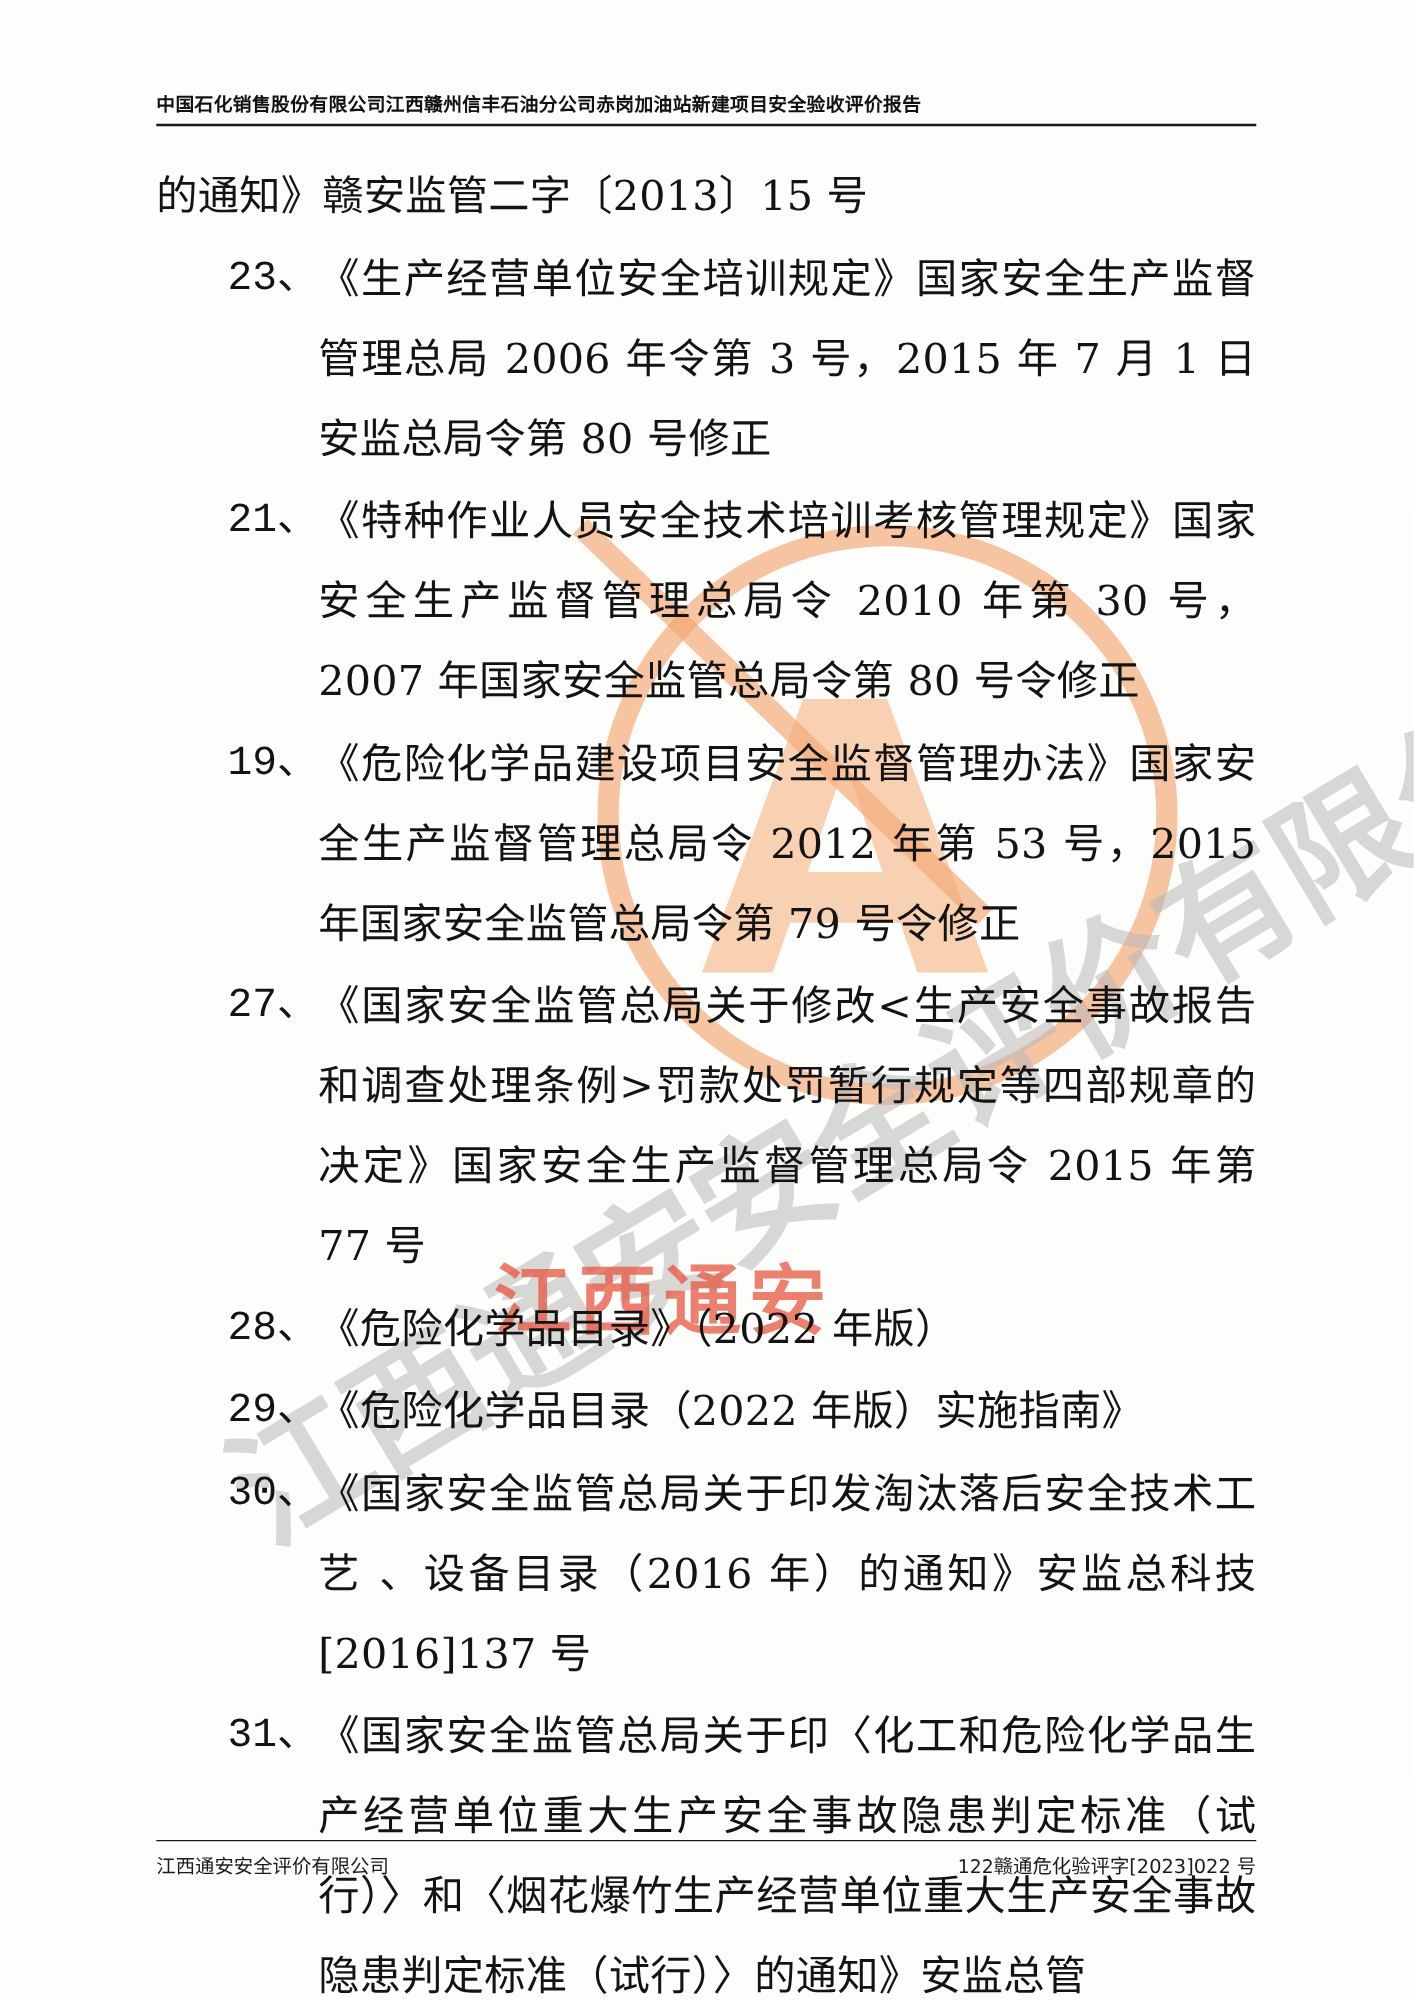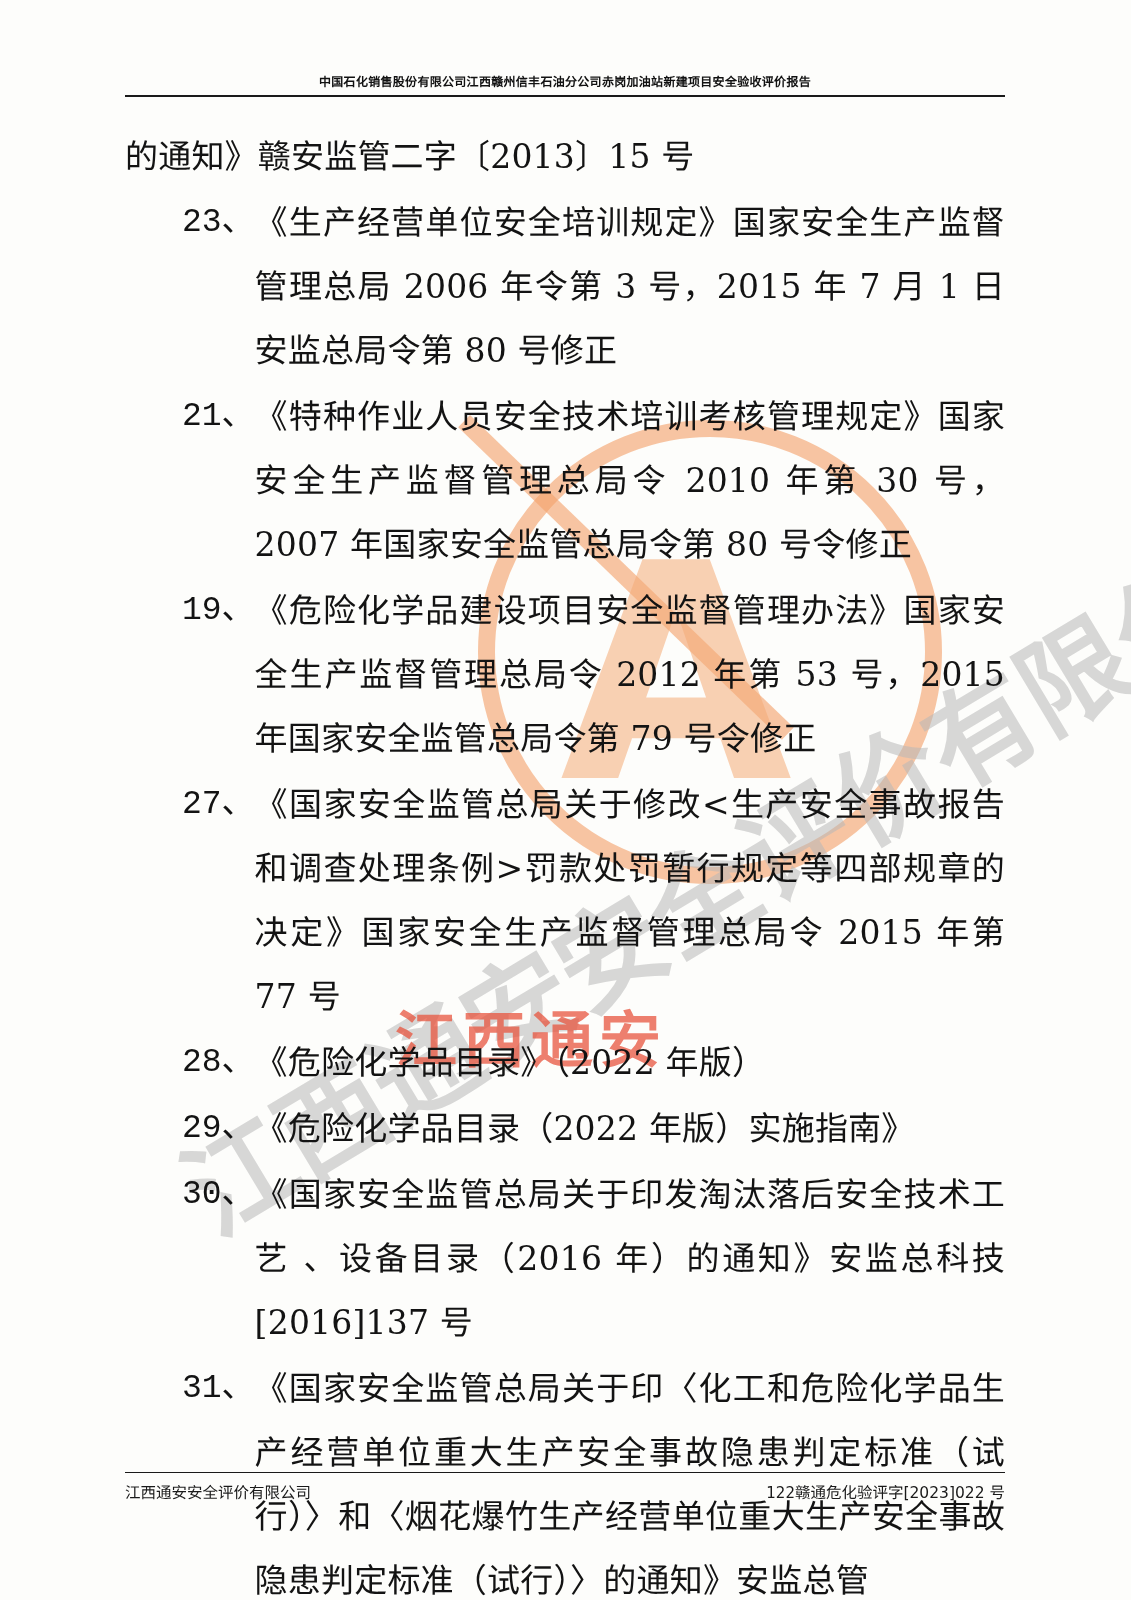--- a/index.html
+++ b/index.html
@@ -77,22 +77,22 @@
   }
 
   
   .header {
     position: absolute;
     left: 125px; top: 72px;
     width: 880px;
     z-index: 3;
   }
   .header-title {
-    text-align: center;
-    font-size: 12px;
+    text-align: left;
+    font-size: 15px;
     font-weight: 700;
     letter-spacing: .3px;
     color: #111;
     font-family: "DejaVu Sans", "Liberation Sans", sans-serif;
     padding-bottom: 6px;
   }
   .header-rule {
     border-bottom: 2px solid #1a1a1a;
     width: 100%;
   }

